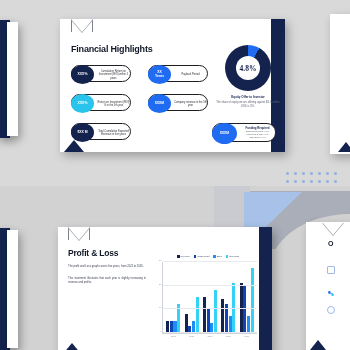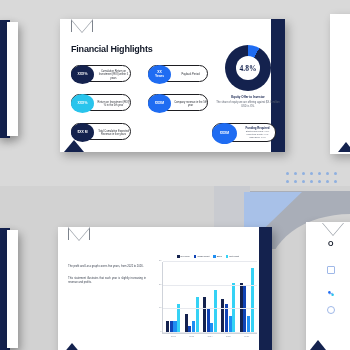--- a/index.html
+++ b/index.html
@@ -263,20 +263,21 @@
     </div>
 
     <div class="corner-tri"></div>
   </div>
 
   <div class="slide" id="slide-pl">
     <div class="navy-bar"></div>
     <div class="notch-outline" style="left:10px;"></div>
     <div class="slide-notch"></div>
 
+    <div class="pl-title">Profit &amp; Loss</div>
     <div class="pl-para" id="pl-para-1">The profit and Loss graph covers five years, from 2022 to 2026.</div>
     <div class="pl-para" id="pl-para-2">This statement illustrates that each year is slightly increasing in revenue and profits.</div>
 
     <div class="chart">
       <div class="legend" id="chart-legend">
           <span>
             <i style="background: rgb(20, 34, 78);"></i>
             <span>Revenue</span>
           </span>
           <span>

